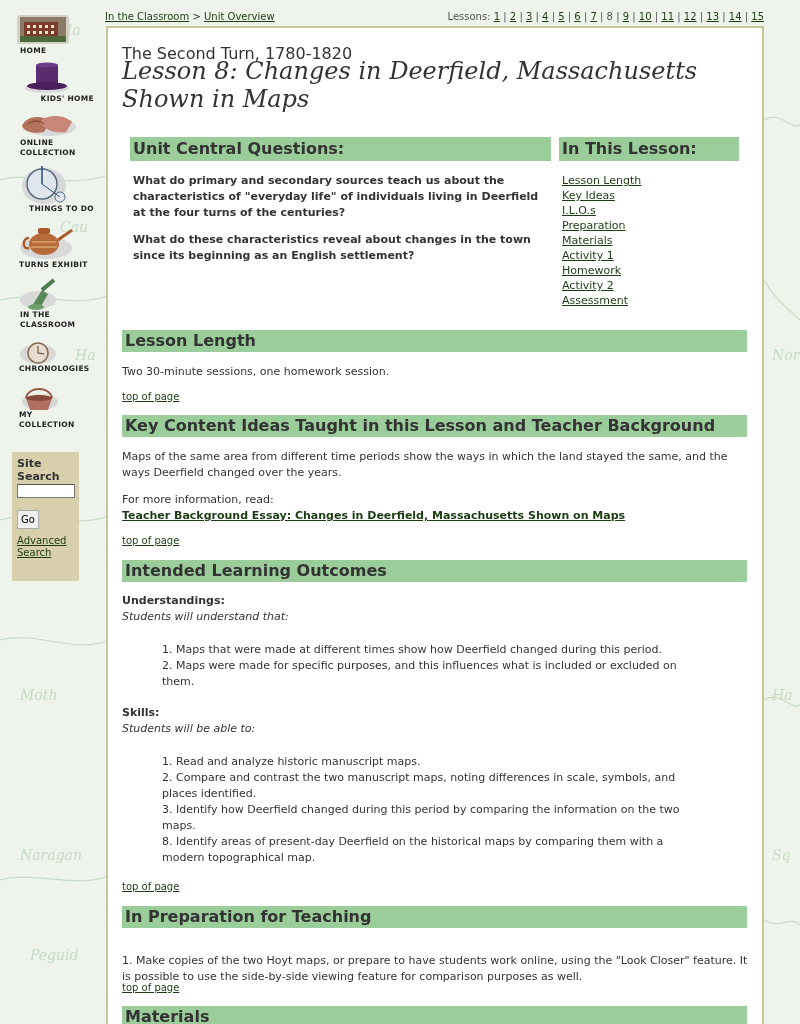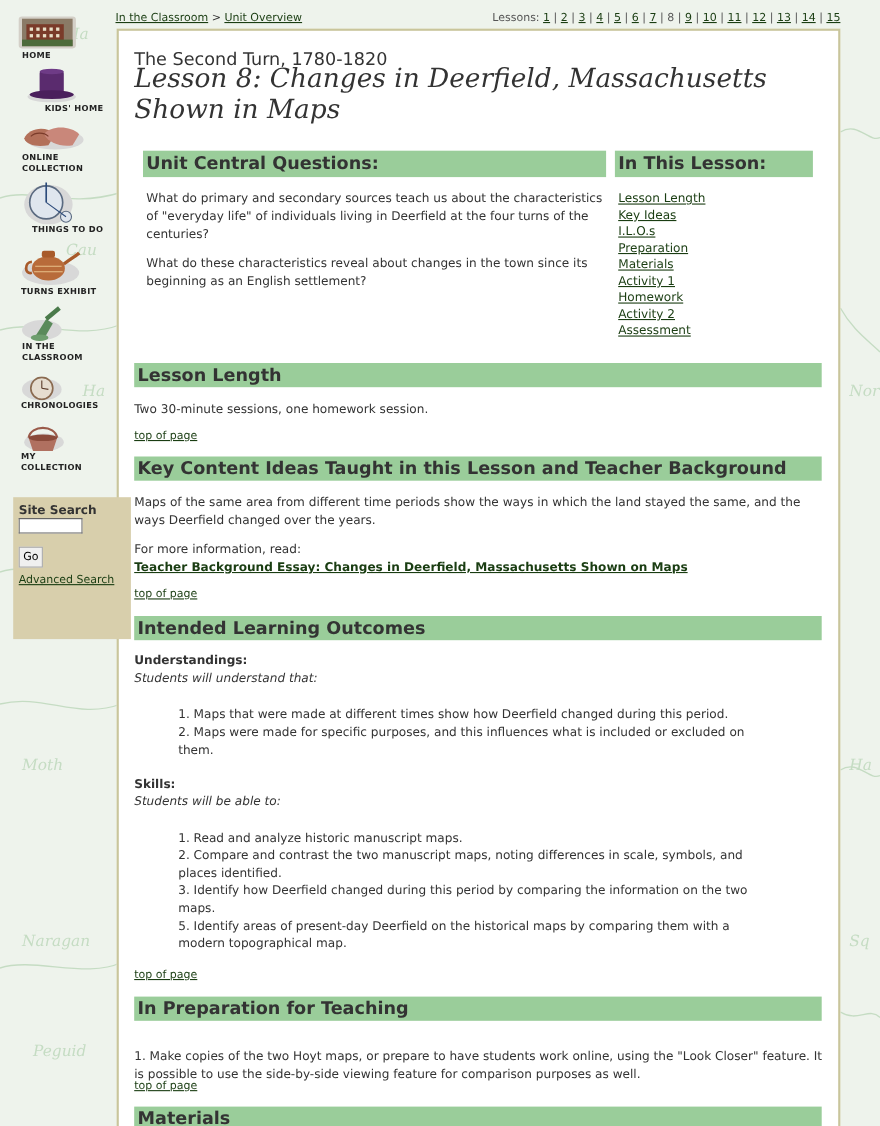--- a/index.html
+++ b/index.html
@@ -16,21 +16,21 @@
   .leftnav { position:absolute; left:0; top:0; width:106px; z-index:2; }
   .nav-item { position:absolute; left:14px; width:80px; cursor:pointer; }
   .nav-icon { display:block; }
   .nav-label {
     display:block; font-family:"DejaVu Sans", sans-serif; font-weight:bold;
     font-size:7.5px; letter-spacing:0.3px; line-height:10px; color:#222;
     text-transform:uppercase; white-space:pre-line;
   }
 
   .search-box {
-    position:absolute; left:12px; top:452px; width:107px; height:129px;
+    position:absolute; left:12px; top:452px; width:67px; height:129px;
     background:#d8cfac; padding:4px 5px; box-sizing:border-box;
   }
   .search-title { font-weight:bold; font-size:11px; color:#333; display:block; margin-top:1px; }
   .search-input { display:block; width:56px; height:12px; border:1px solid #777; border-top-color:#555; background:#fff; margin-top:1px; padding:0; }
   .search-go {
     display:block; margin-top:12px; width:22px; height:19px; font-size:10px;
     font-family:"DejaVu Sans", sans-serif; background:#f0f0f0; border:1px solid #aaa; padding:0;
   }
   .adv-search { display:block; margin-top:6px; font-size:10px; line-height:12px; }
 
@@ -51,21 +51,21 @@
   .unit-sub { position:absolute; left:0; top:16px; font-size:16px; color:#333; }
   .lesson-title {
     position:absolute; left:0; top:29px; width:620px;
     font-family:"DejaVu Serif", serif; font-style:italic; font-size:24px; line-height:28px; color:#333; margin:0; font-weight:normal;
   }
 
   .greenhead { background:#9acd9a; color:#333; font-weight:bold; font-family:"DejaVu Sans", sans-serif; }
   .ucq-head { position:absolute; left:8px; top:109px; width:421px; height:24px; font-size:16px; line-height:24px; padding-left:3px; box-sizing:border-box; }
   .itl-head { position:absolute; left:437px; top:109px; width:180px; height:24px; font-size:16px; line-height:24px; padding-left:3px; box-sizing:border-box; }
   .ucq-body { position:absolute; left:11px; top:145px; width:418px; font-size:11px; line-height:16px; }
-  .ucq-body p { margin:0 0 11px 0; }
+  .ucq-body p { margin:0 0 11px 0;font-weight:bold; }
   .itl-links { position:absolute; left:440px; top:145px; font-size:11px; line-height:15px; }
   .itl-links a { display:block; }
 
   .sec-head { position:absolute; left:0; width:625px; height:22px; font-size:16px; line-height:22px; padding-left:3px; box-sizing:border-box; }
   .ptext { position:absolute; left:0; width:626px; font-size:11px; line-height:16px; }
   .toplink { position:absolute; left:0; font-size:10px; }
   .bold-label { position:absolute; left:0; font-size:11px; font-weight:bold; }
   .ital-label { position:absolute; left:0; font-size:11px; font-style:italic; }
   .olist { position:absolute; left:40px; width:525px; font-size:11px; line-height:16px; }
   .olist div { margin:0; }
@@ -269,21 +269,21 @@
       <div>1. Maps that were made at different times show how Deerfield changed during this period.</div>
       <div>2. Maps were made for specific purposes, and this influences what is included or excluded on them.</div>
     </div>
 
     <div class="bold-label" style="top:678px;">Skills:</div>
     <div class="ital-label" style="top:694px;">Students will be able to:</div>
     <div class="olist" style="top:726px;">
       <div>1. Read and analyze historic manuscript maps.</div>
       <div>2. Compare and contrast the two manuscript maps, noting differences in scale, symbols, and places identified.</div>
       <div>3. Identify how Deerfield changed during this period by comparing the information on the two maps.</div>
-      <div>5. Identify areas of present-day Deerfield on the historical maps by comparing them with a modern topographical map.</div>
+      <div>8. Identify areas of present-day Deerfield on the historical maps by comparing them with a modern topographical map.</div>
     </div>
     <a class="toplink" href="#" style="top:853px;">top of page</a>
 
     <div class="greenhead sec-head" style="top:878px;">In Preparation for Teaching</div>
     <div class="ptext" style="top:925px;">1. Make copies of the two Hoyt maps, or prepare to have students work online, using the "Look Closer" feature. It is possible to use the side-by-side viewing feature for comparison purposes as well.</div>
     <a class="toplink" href="#" style="top:954px;">top of page</a>
 
     <div class="greenhead sec-head" style="top:978px;">Materials</div>
   </div>
 </main>

